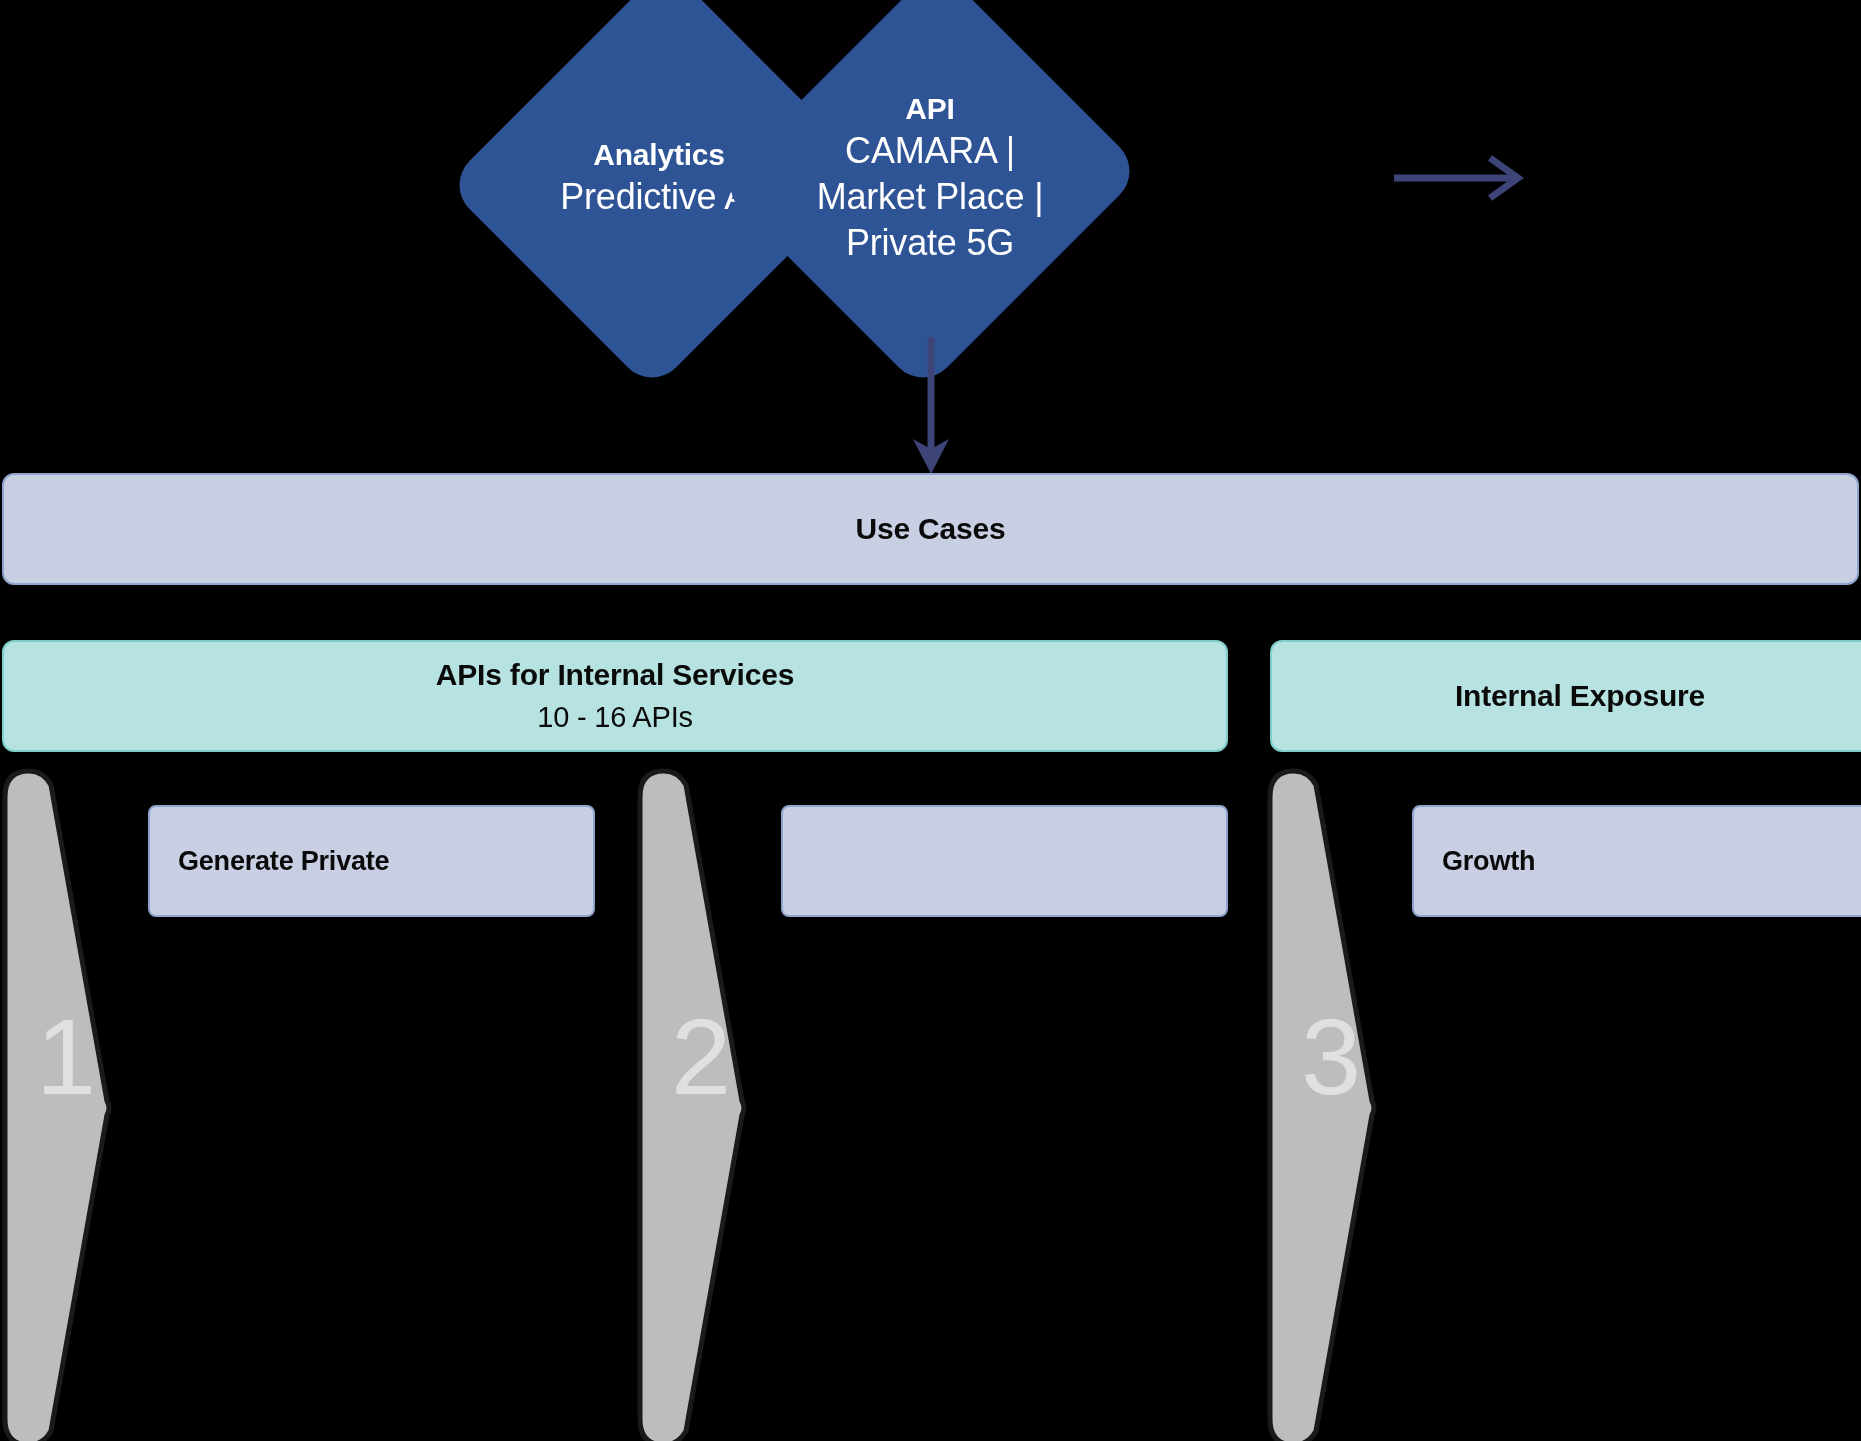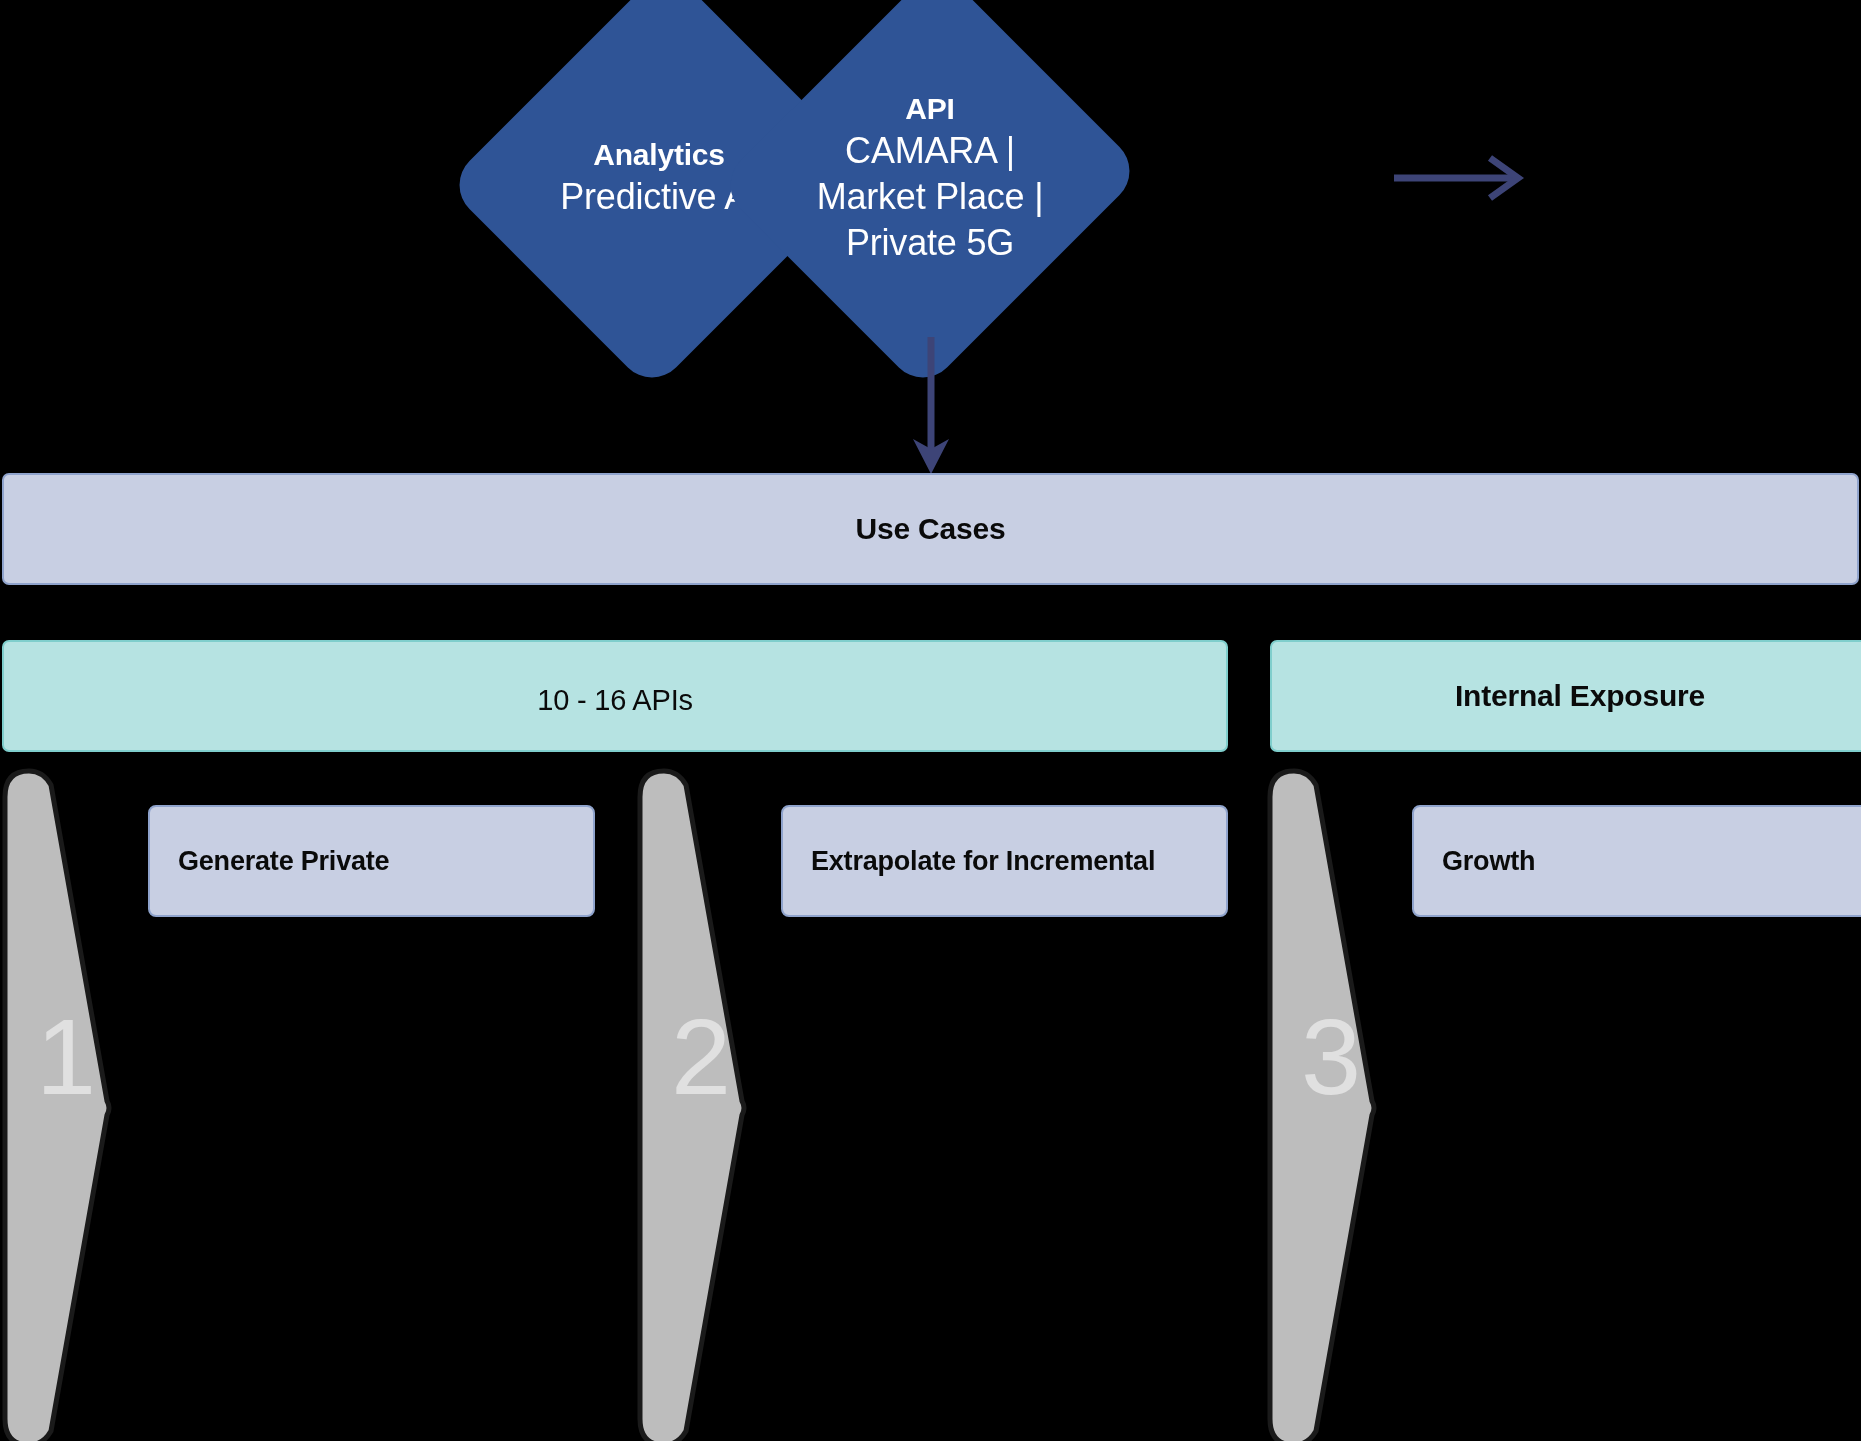--- a/index.html
+++ b/index.html
@@ -71,21 +71,21 @@
 
   
   .bar {
     position: absolute;
     box-sizing: border-box;
     display: flex;
     flex-direction: column;
     align-items: center;
     justify-content: center;
     text-align: center;
-    border-radius: 7px;
+    border-radius: 12px;
   }
   .bar-lav {
     background: #C8CFE3;
     border: 2px solid #8FA3CC;
   }
   .bar-teal {
     background: #B6E3E2;
     border: 2px solid #7FCECC;
   }
   .bar-title {
@@ -174,20 +174,21 @@
   <svg class="arrow-svg" style="left:898px; top:335px;" width="70" height="142">
     <line x1="33" y1="2" x2="33" y2="118" stroke="#3D4477" stroke-width="7"></line>
     <polygon points="33,139 15,104 33,114 51,104" fill="#3D4477"></polygon>
   </svg>
 
   <div class="bar bar-lav" style="left:2px; top:473px; width:1857px; height:112px;">
     <div class="bar-title">Use Cases</div>
   </div>
 
   <div class="bar bar-teal" style="left:2px; top:640px; width:1226px; height:112px;">
+    <div class="bar-title">APIs for Internal Services</div>
     <div class="bar-sub">10 - 16 APIs</div>
   </div>
 
   <div class="bar bar-teal" style="left:1270px; top:640px; width:620px; height:112px;">
     <div class="bar-title">Internal Exposure</div>
   </div>
 
   <div class="chev" style="left:-1px;">
     <svg width="140" height="690" viewBox="0 0 140 690" preserveAspectRatio="none">
       <path d="M 30 8 Q 6 8 6 34 L 6 656 Q 6 682 30 682 Q 44 682 52 668 L 108 352 Q 112 345 108 338 L 52 22 Q 44 8 30 8 Z" fill="#BDBDBD" stroke="#1A1A1A" stroke-width="5" stroke-linejoin="round"></path>
@@ -201,21 +202,20 @@
 
   <div class="chev" style="left:634px;">
     <svg width="140" height="690" viewBox="0 0 140 690" preserveAspectRatio="none">
       <path d="M 30 8 Q 6 8 6 34 L 6 656 Q 6 682 30 682 Q 44 682 52 668 L 108 352 Q 112 345 108 338 L 52 22 Q 44 8 30 8 Z" fill="#BDBDBD" stroke="#1A1A1A" stroke-width="5" stroke-linejoin="round"></path>
     </svg>
     <div class="chev-num">2</div>
   </div>
 
   <div class="step-box" style="left:781px; top:805px; width:447px; height:112px;">
     <div class="step-text">
-      <div>Extrapolate for Incremental</div>
     </div>
   </div>
 
   <div class="chev" style="left:1264px;">
     <svg width="140" height="690" viewBox="0 0 140 690" preserveAspectRatio="none">
       <path d="M 30 8 Q 6 8 6 34 L 6 656 Q 6 682 30 682 Q 44 682 52 668 L 108 352 Q 112 345 108 338 L 52 22 Q 44 8 30 8 Z" fill="#BDBDBD" stroke="#1A1A1A" stroke-width="5" stroke-linejoin="round"></path>
     </svg>
     <div class="chev-num">3</div>
   </div>
 

